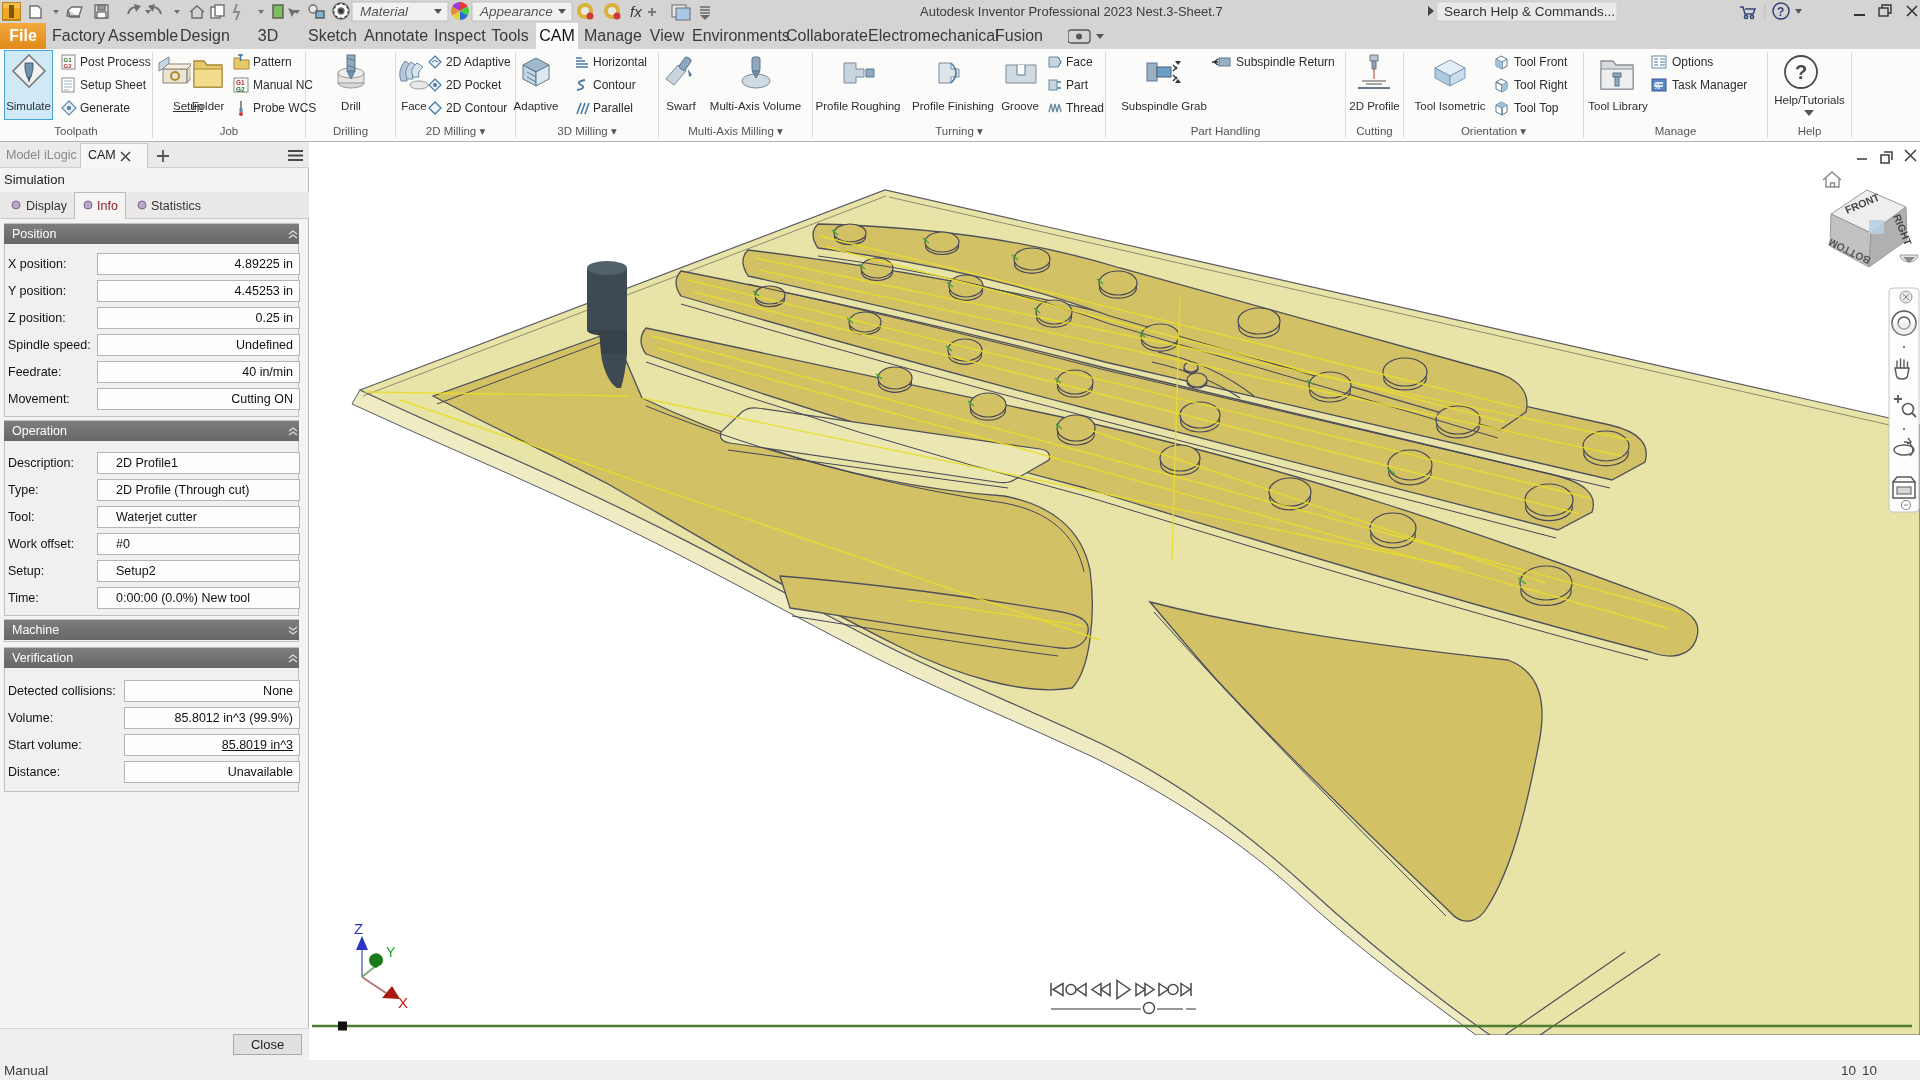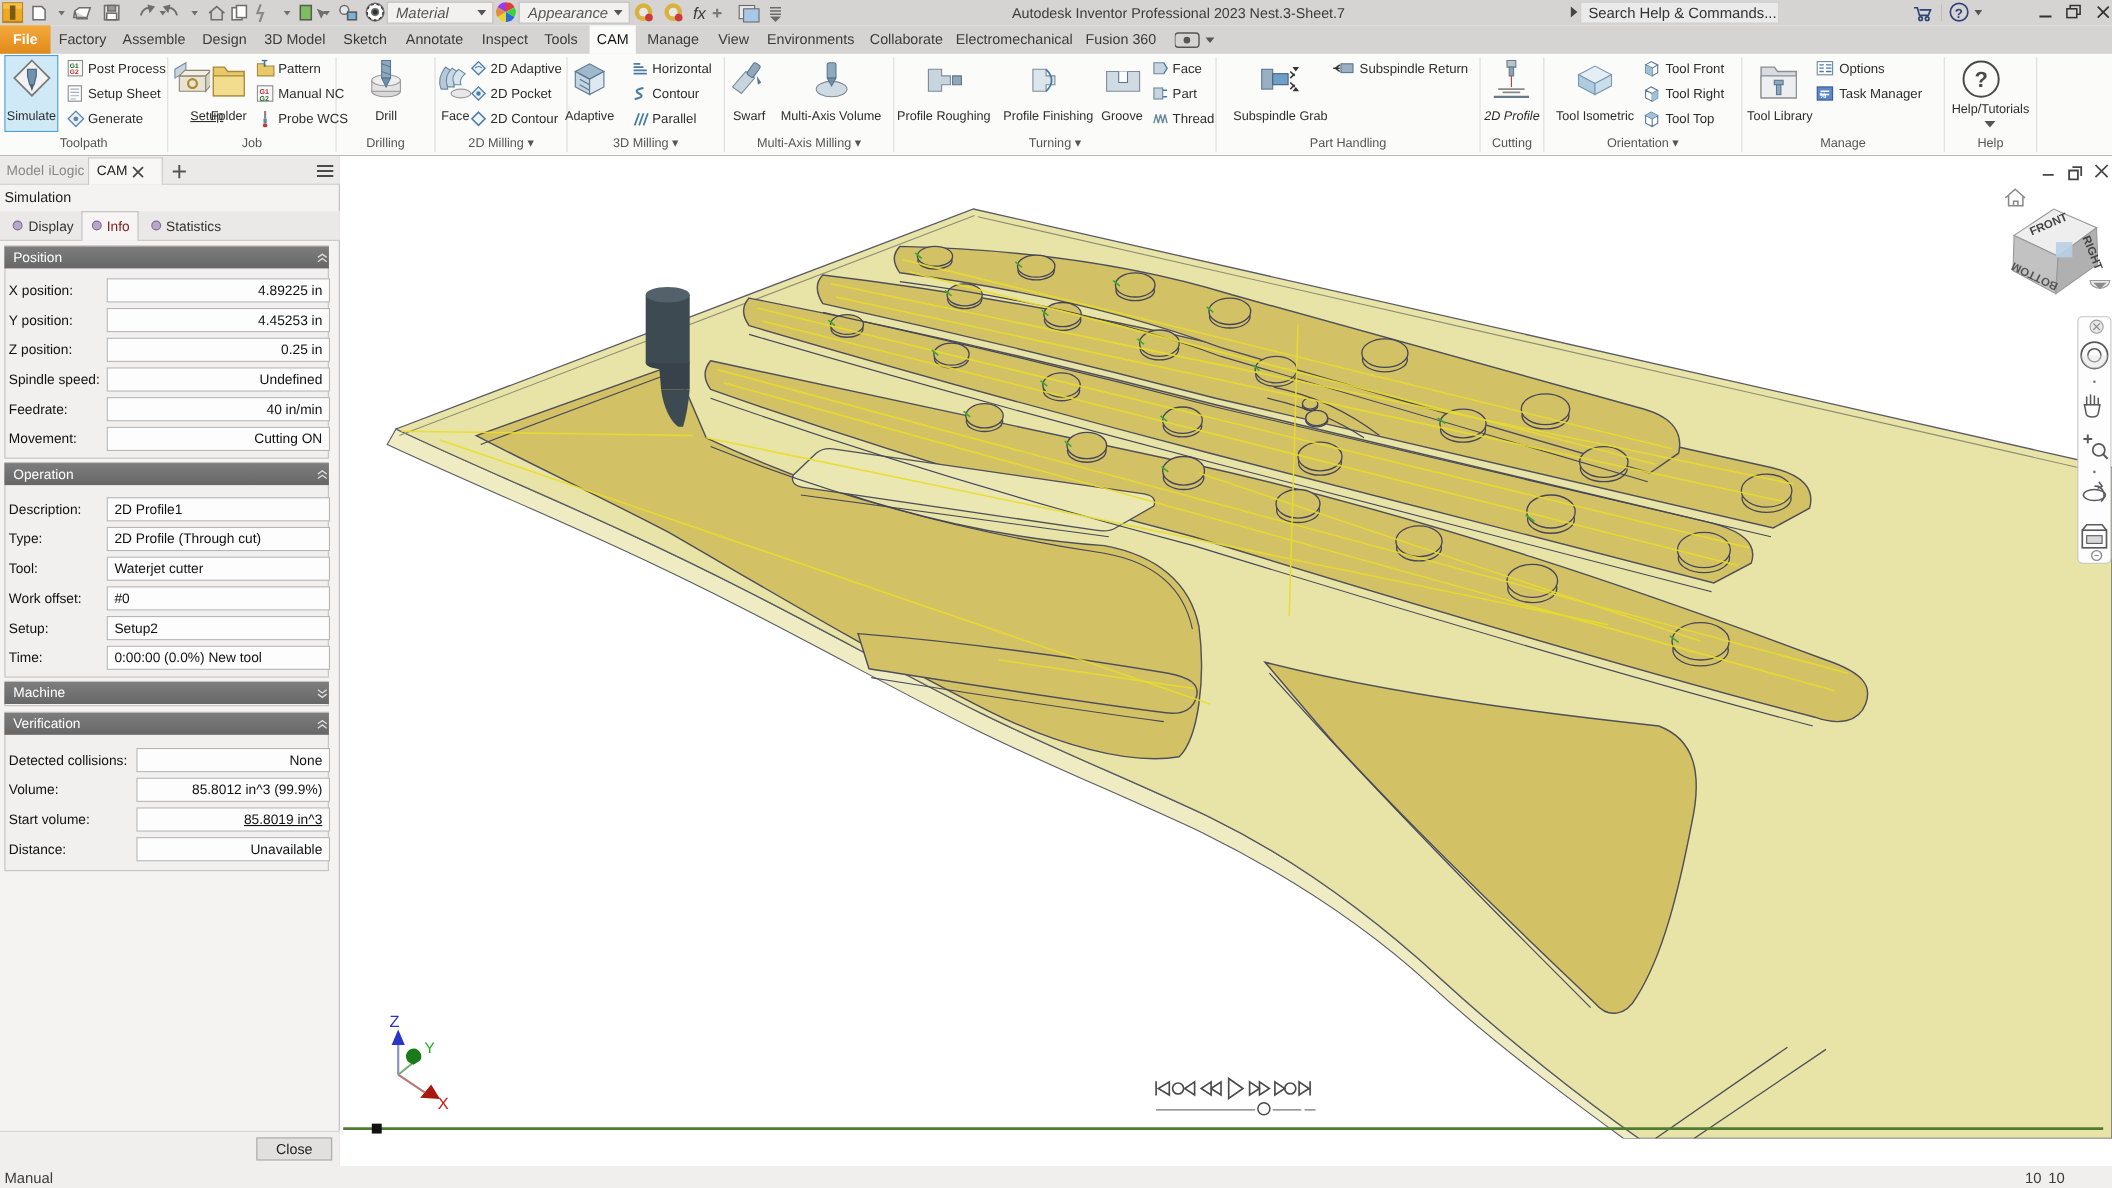--- a/index.html
+++ b/index.html
@@ -1,35 +1,35 @@
 <!DOCTYPE html>
 <html><head><meta charset="utf-8">
 <style>
 *{margin:0;padding:0;box-sizing:border-box;}
 html,body{width:1920px;height:1080px;overflow:hidden;font-family:"Liberation Sans",sans-serif;}
 #app{position:relative;width:1920px;height:1080px;background:#fff;}
 .abs{position:absolute;}
 
 #titlebar{position:absolute;left:0;top:0;width:1920px;height:23px;background:#d5d4d2;}
 #tabrow{position:absolute;left:0;top:23px;width:1920px;height:26px;background:#d5d4d2;}
-.rtab{position:absolute;top:0;height:26px;line-height:26px;font-size:13px;color:#3a3a3a;text-align:center;}
+.rtab{position:absolute;top:0;height:26px;line-height:26px;font-size:16px;color:#3a3a3a;text-align:center;}
 #ribbon{position:absolute;left:0;top:49px;width:1920px;height:93px;background:#fbfbfa;border-bottom:1px solid #b3b3b3;}
 .gsep{position:absolute;top:3px;width:1px;height:86px;background:#dcdcdc;}
 .glabel{position:absolute;top:74px;height:16px;line-height:16px;font-size:11.5px;color:#555;text-align:center;white-space:nowrap;}
 .blab{position:absolute;top:51px;font-size:11.5px;color:#2d2d2d;text-align:center;white-space:nowrap;}
 .srow{position:absolute;height:16px;line-height:16px;font-size:12px;color:#2d2d2d;white-space:nowrap;}
 .title-txt{position:absolute;top:4px;font-size:13px;color:#3c3c3c;white-space:nowrap;}
 
 #panel{position:absolute;left:0;top:142px;width:309px;height:918px;background:#f4f3f2;border-right:1px solid #b9b9b9;}
 .ptab{position:absolute;font-size:12.5px;color:#888;}
 .phead{position:absolute;left:4px;width:295px;height:20px;background:linear-gradient(#7d7d7d,#676767);color:#fff;font-size:12.5px;line-height:20px;padding-left:8px;}
 .prow-label{position:absolute;left:8px;font-size:12.5px;color:#111;height:22px;line-height:22px;}
 .pbox{position:absolute;height:22px;background:#fdfdfd;border:1px solid #b5b5b5;font-size:12.5px;line-height:20px;color:#111;}
 .pbox.r{text-align:right;padding-right:6px;}
-.pbox.l{text-align:left;padding-left:6px;}
+.pbox.l{text-align:left;padding-left:18px;}
 .psec{position:absolute;left:4px;width:295px;border:1px solid #c0c0c0;background:#f1f0ef;}
 
 #doctabs{position:absolute;left:309px;top:1035px;width:1611px;height:25px;background:#d2d1cf;border-top:1px solid #b5b5b5;}
 #statusbar{position:absolute;left:0;top:1060px;width:1920px;height:20px;background:#f0efee;font-size:13.5px;color:#3c3c3c;}
 </style></head>
 <body>
 <div id="app">
 
 <div id="titlebar">
  <svg class="abs" style="left:0;top:0" width="760" height="23">
@@ -330,21 +330,21 @@
       </svg>
  <div class="srow" style="left:1236px;top:5px">Subspindle Return</div>
 
  <svg class="abs" style="left:1356px;top:4px" width="36" height="40">
   <path d="M14,2 h8 v6 h-8 z" fill="#b8c4ce" stroke="#6a7a88"></path>
   <path d="M16,8 h4 v8 h-4 z" fill="#8fa0b0" stroke="#6a7a88"></path>
   <path d="M17.5,16 h1 v10 h-1 z" fill="#c33"></path>
   <path d="M6,28 h24 M10,31 h16" stroke="#8a8a8a" stroke-width="1.6"></path>
   <path d="M2,35 h32" stroke="#6a7a88" stroke-width="2"></path>
  </svg>
- <div class="blab" style="left:1346px;width:57px;font-style:italic;">2D Profile</div>
+ <div class="blab" style="left:1346px;width:57px;">2D Profile</div>
 
  <svg class="abs" style="left:1431px;top:6px" width="38" height="36">
   <path d="M4,13 l15,-8 15,8 -15,8 z" fill="#e4eef6" stroke="#7a98b0"></path>
   <path d="M4,13 v10 l15,8 v-10 z" fill="#aecbe0" stroke="#7a98b0"></path>
   <path d="M34,13 v10 l-15,8 v-10 z" fill="#cadeec" stroke="#7a98b0"></path>
  </svg>
  <div class="blab" style="left:1410px;width:80px;">Tool Isometric</div>
  <svg class="abs" style="left:1493px;top:5px" width="17" height="16">
         <path d="M3,5 l5,-3 6,3 -5,3 z M3,5 v7 l6,3 v-7 z M14,5 v7 l-5,3 v-7" fill="#fff" stroke="#5a7890"></path>
         <path d="M3,5 v7 l6,3 v-7 z" fill="#9fc2dc"></path>

